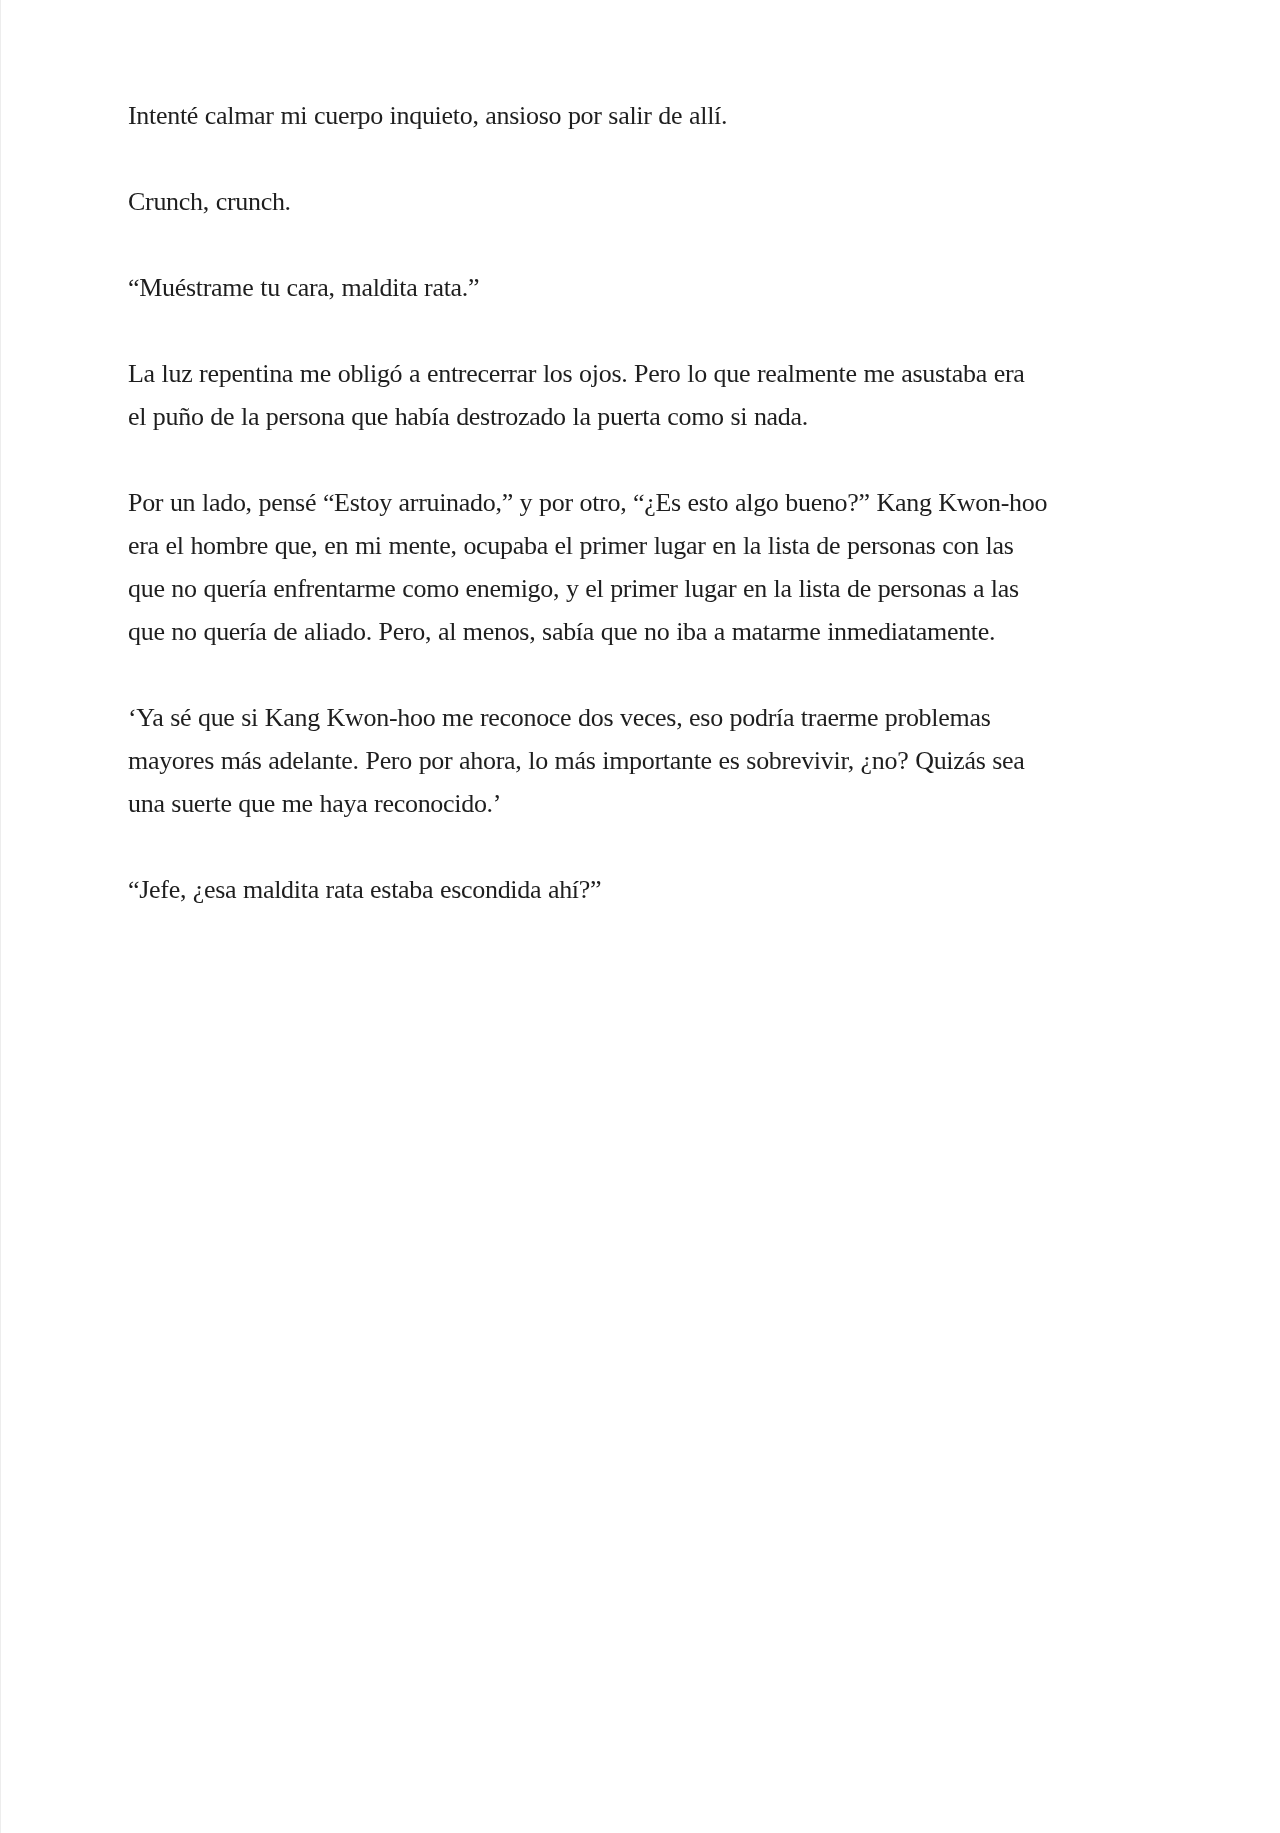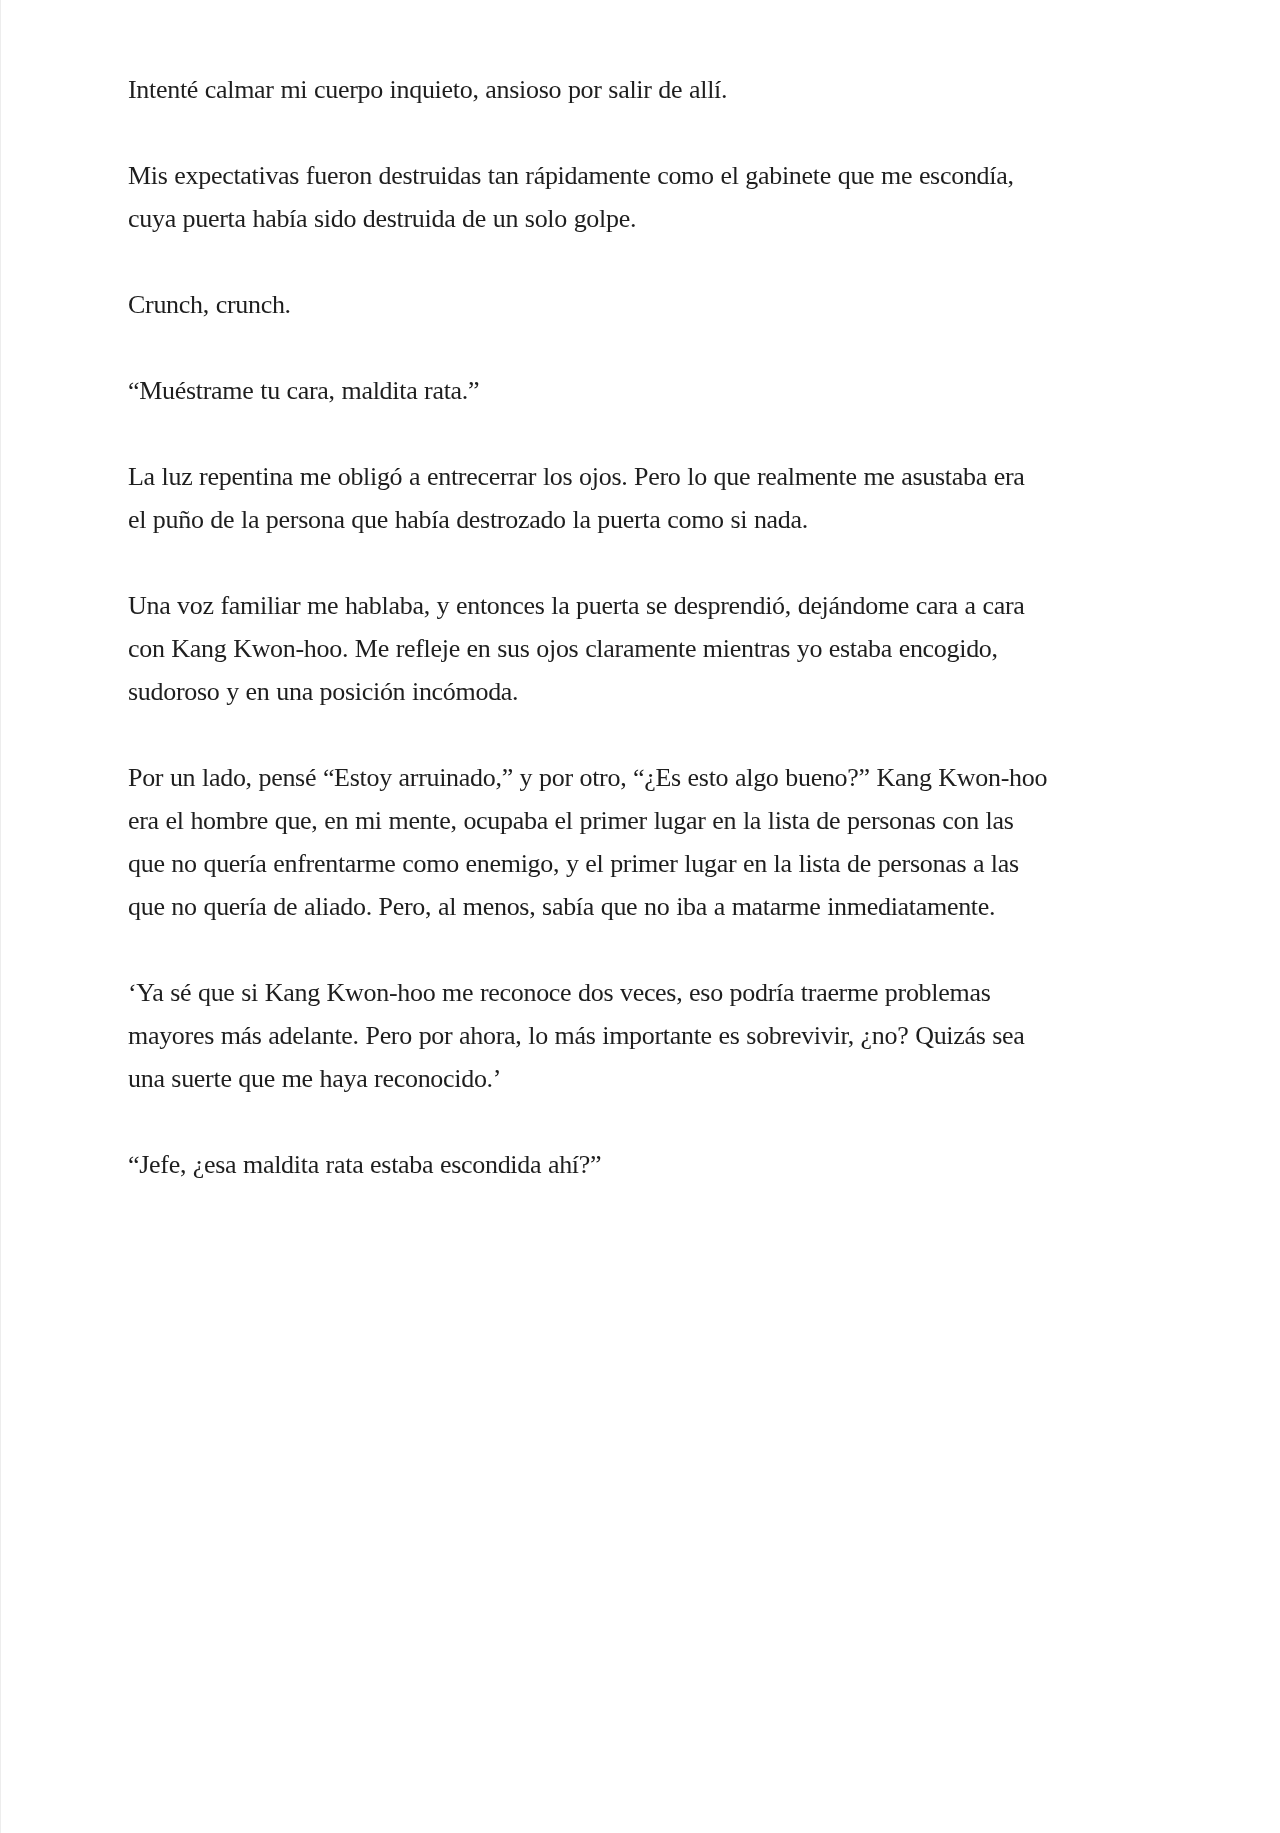--- a/index.html
+++ b/index.html
@@ -12,21 +12,21 @@
     height: 1833px;
     overflow: hidden;
     border-left: 1px solid #ededed;
     box-sizing: border-box;
     font-family: "Liberation Serif", "DejaVu Serif", serif;
   }
   .page {
     width: 100%;
     height: 100%;
     box-sizing: border-box;
-    padding: 68px 40px 0 127px;
+    padding: 94px 40px 0 127px;
     background: #ffffff;
   }
   .doc-body {
     width: 1080px;
   }
   .para {
     margin: 0 0 43px 0;
     font-size: 26px;
     line-height: 43px;
     letter-spacing: -0.3px;
@@ -36,29 +36,24 @@
     font-kerning: normal;
   }
 </style>
 </head>
 <body>
 
 <main class="page">
   <div class="doc-body">
 
   <p class="para">Intenté calmar mi cuerpo inquieto, ansioso por salir de allí.</p>
-      <p class="para">Mis expectativas fueron destruidas tan rápidamente como el gabinete que me escondía,
-cuya puerta había sido destruida de un solo golpe.</p>
       <p class="para">Crunch, crunch.</p>
       <p class="para">“Muéstrame tu cara, maldita rata.”</p>
       <p class="para">La luz repentina me obligó a entrecerrar los ojos. Pero lo que realmente me asustaba era
 el puño de la persona que había destrozado la puerta como si nada.</p>
-      <p class="para">Una voz familiar me hablaba, y entonces la puerta se desprendió, dejándome cara a cara
-con Kang Kwon-hoo. Me refleje en sus ojos claramente mientras yo estaba encogido,
-sudoroso y en una posición incómoda.</p>
       <p class="para">Por un lado, pensé “Estoy arruinado,” y por otro, “¿Es esto algo bueno?” Kang Kwon-hoo
 era el hombre que, en mi mente, ocupaba el primer lugar en la lista de personas con las
 que no quería enfrentarme como enemigo, y el primer lugar en la lista de personas a las
 que no quería de aliado. Pero, al menos, sabía que no iba a matarme inmediatamente.</p>
       <p class="para">‘Ya sé que si Kang Kwon-hoo me reconoce dos veces, eso podría traerme problemas
 mayores más adelante. Pero por ahora, lo más importante es sobrevivir, ¿no? Quizás sea
 una suerte que me haya reconocido.’</p>
       <p class="para">“Jefe, ¿esa maldita rata estaba escondida ahí?”</p>
     </div>
 </main>

